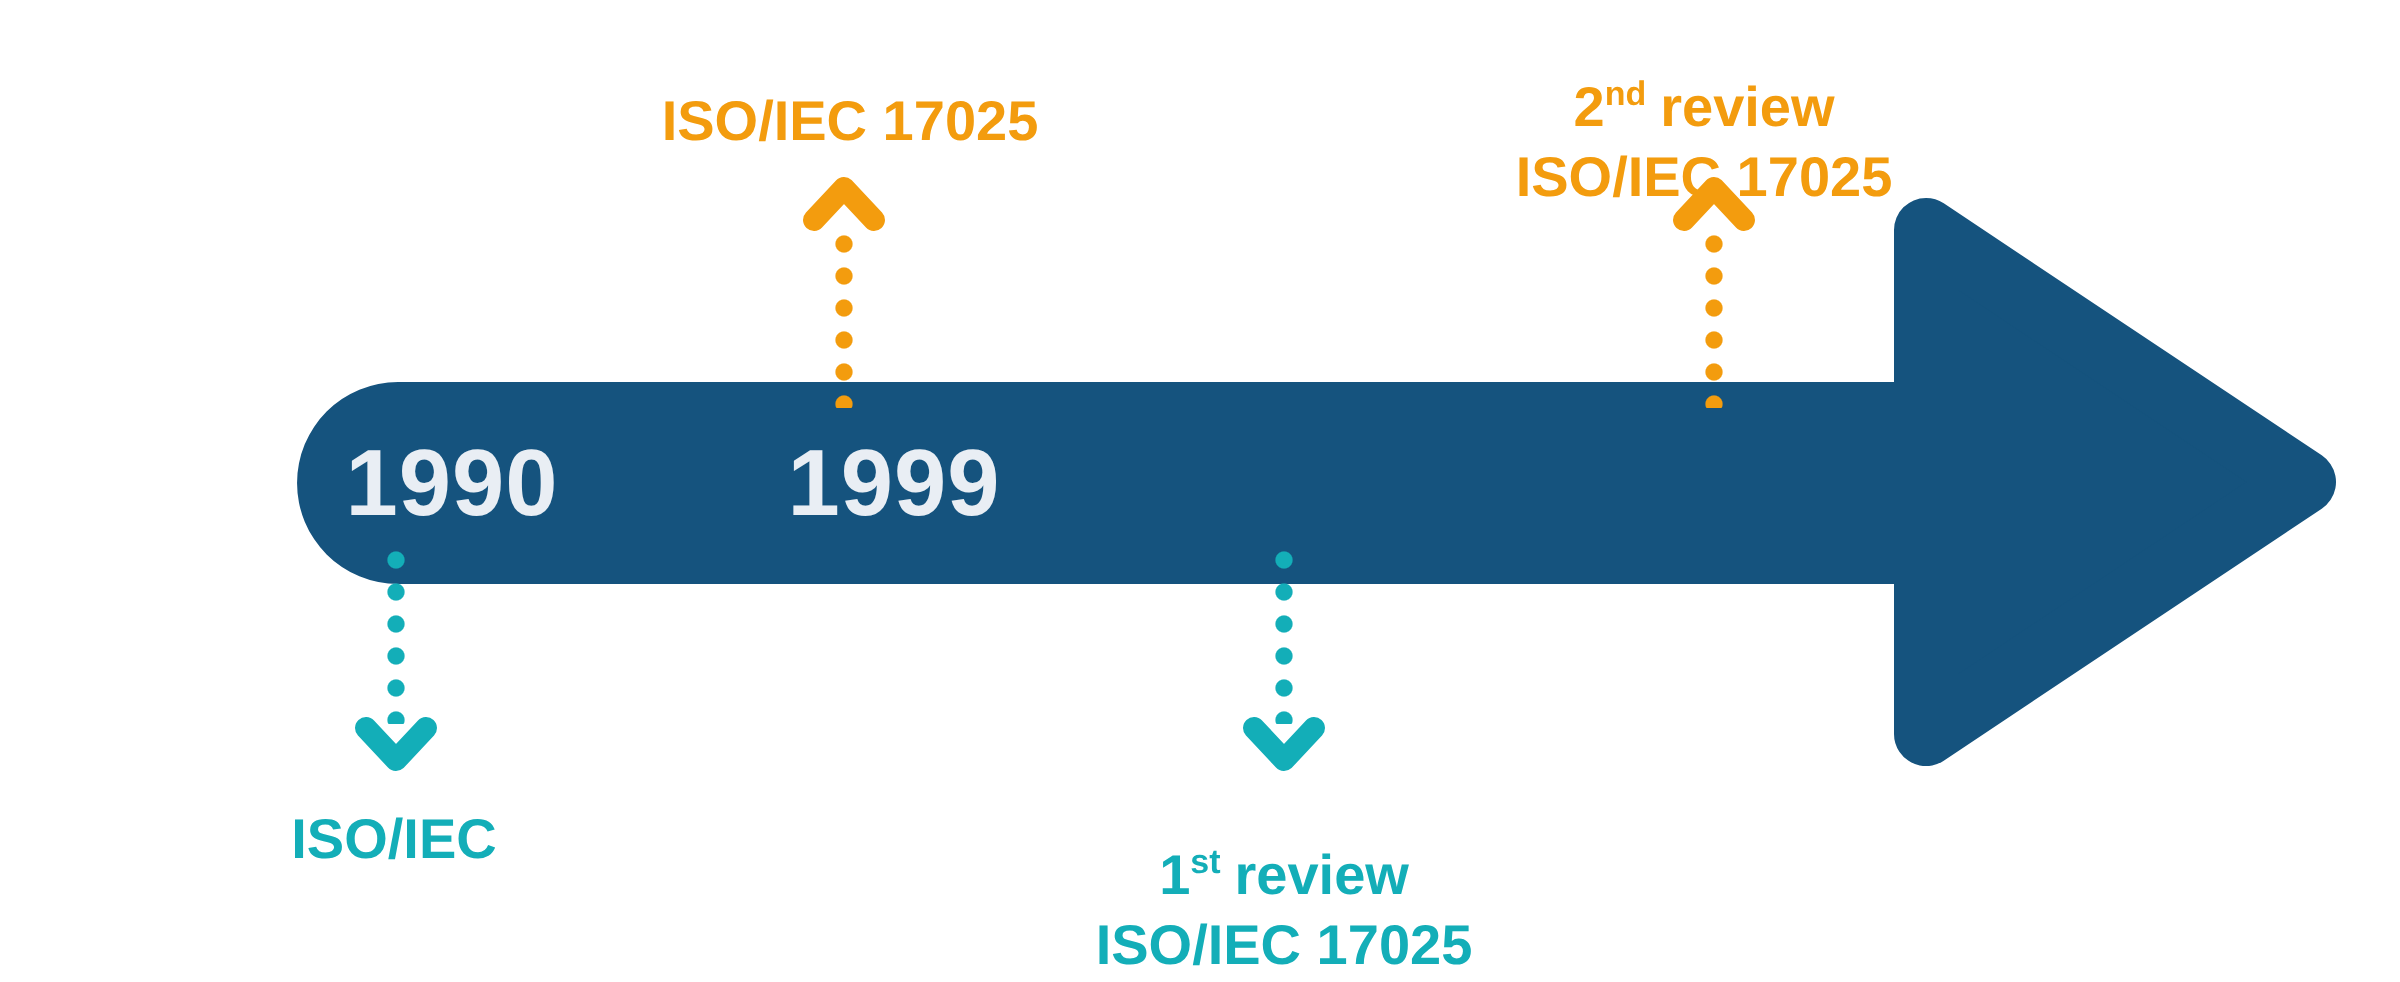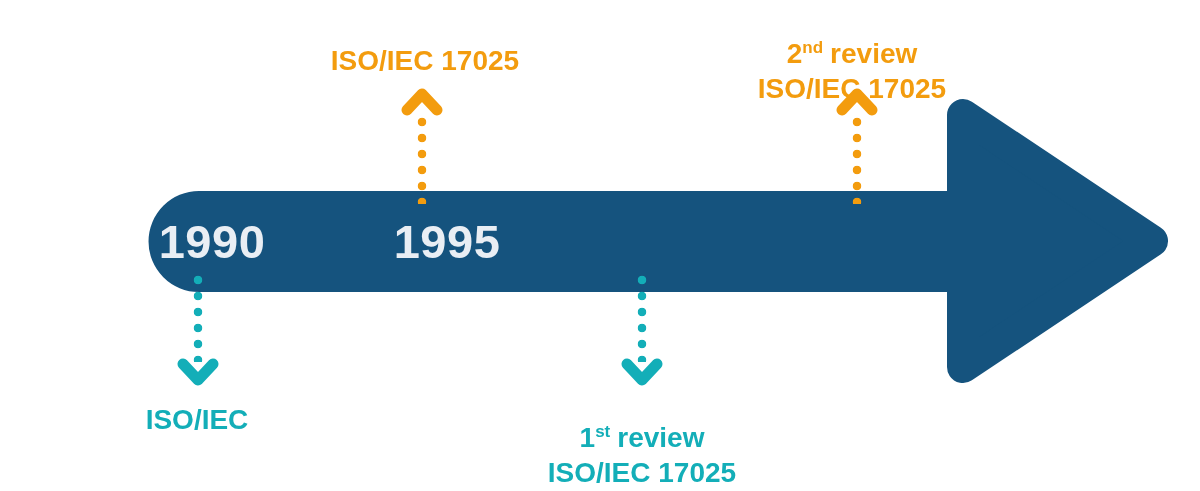--- a/index.html
+++ b/index.html
@@ -51,22 +51,22 @@
 </head>
 <body>
 
 <div class="canvas">
 
   <svg class="arrow-svg" viewBox="0 0 1200 491">
     <path class="bar-shape" d="M 952 191 H 199 A 50.5 50.5 0 0 0 199 292 H 952 Z"></path>
     <path class="head-shape" d="M 963 115 L 1152 241 L 963 367 Z"></path>
   </svg>
 
-  <div class="year" style="left:212px;">1990</div>
-  <div class="year" style="left:447px;">1995</div>
+  <div class="year" style="left:226px;">1990</div>
+  <div class="year" style="left:447px;">1999</div>
 
   <div>
     <div class="dots teal" style="left:198px;top:272px;height:90px;"></div>
     <svg class="chev teal" viewBox="0 0 44 30" style="left:176px;top:358px;">
       <path d="M7 6 L22 22 L37 6"></path>
     </svg>
     <div class="event-label teal" style="left:197px;top:402px;">
       <div>ISO/IEC</div>
     </div>
   </div>

